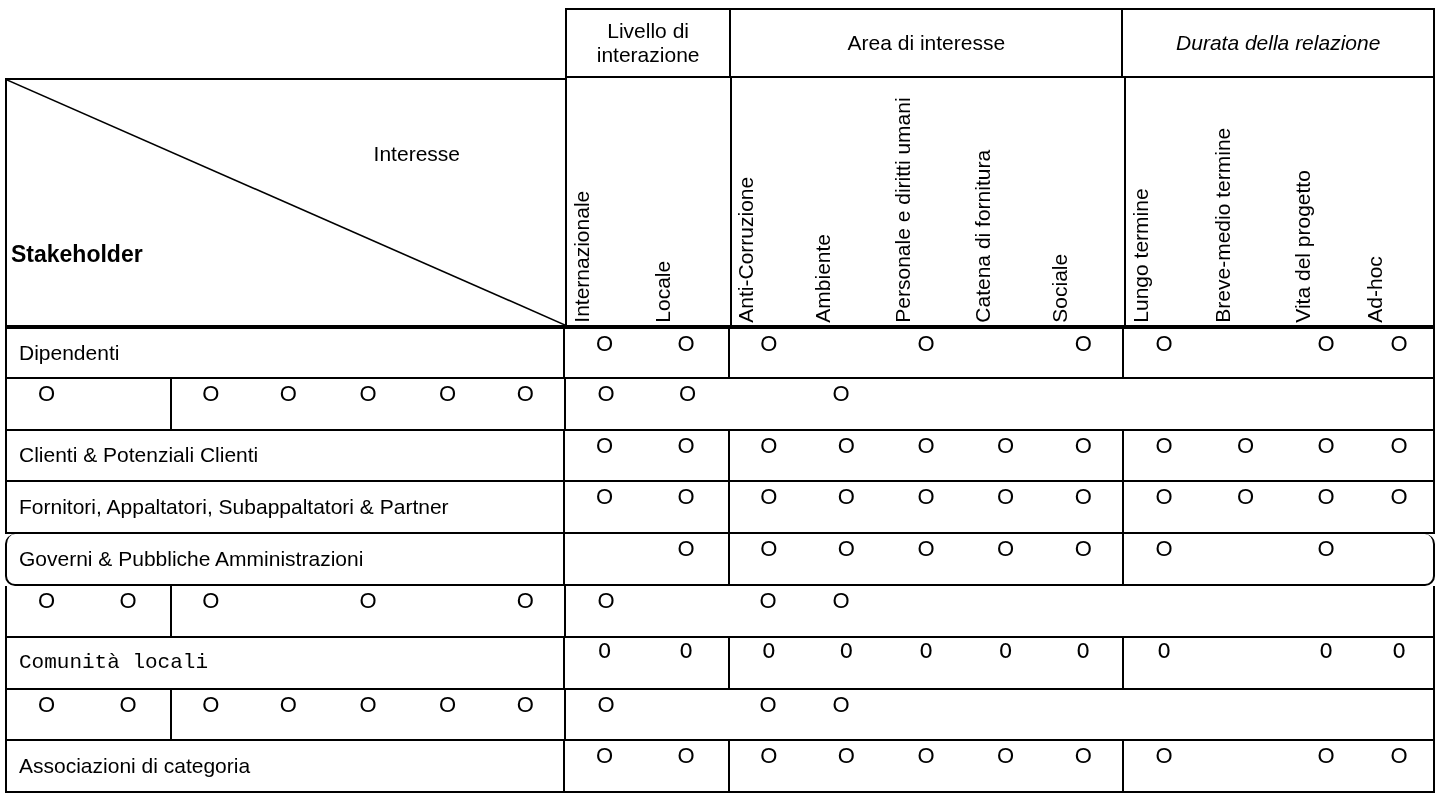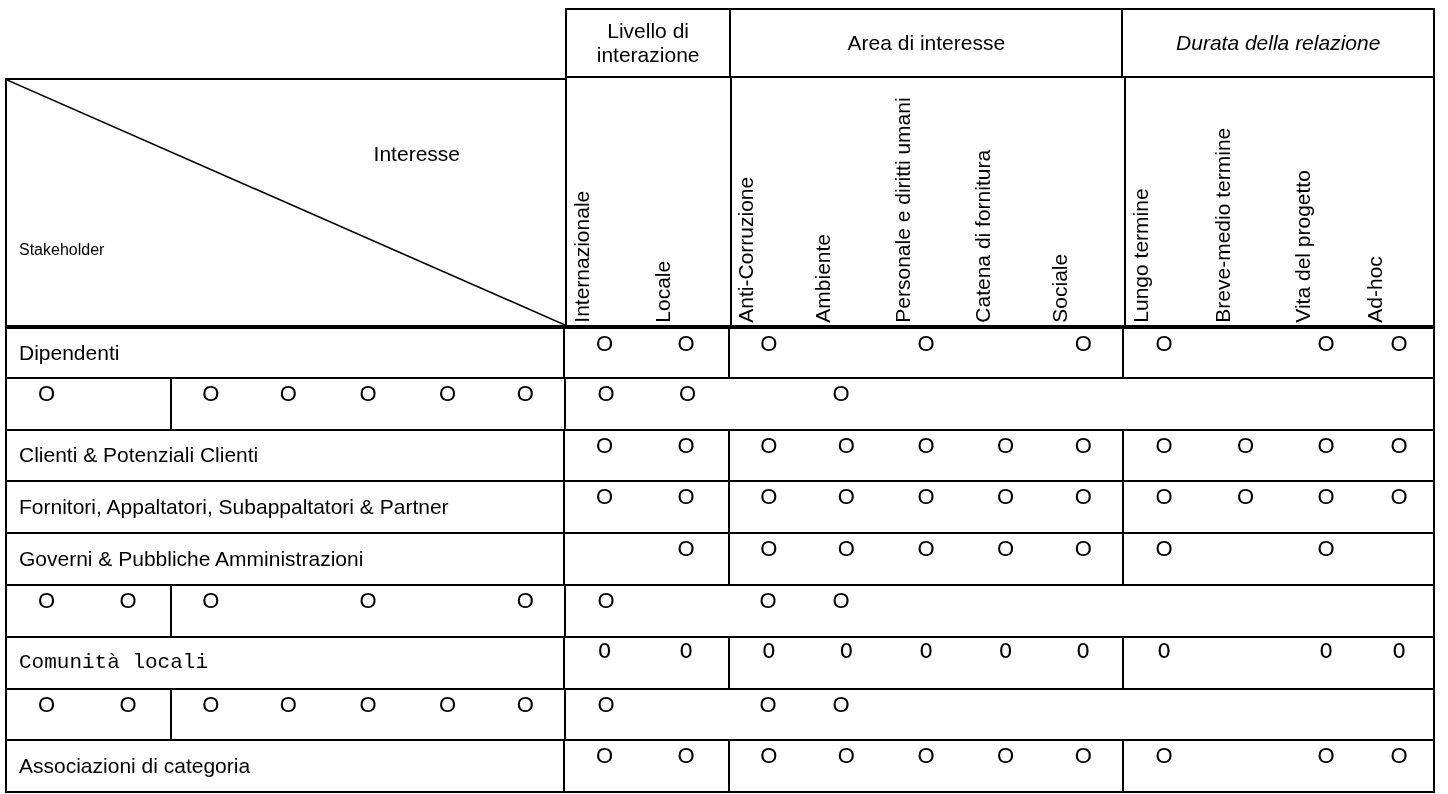--- a/index.html
+++ b/index.html
@@ -69,24 +69,25 @@
   }
   .corner-interesse {
     position: absolute;
     right: 105px;
     top: 62px;
     font-size: 21px;
     white-space: nowrap;
   }
   .corner-stakeholder {
     position: absolute;
-    left: 12px;
+    left: 4px;
     top: 161px;
-    font-size: 16px;
+    font-size: 23px;
     white-space: nowrap;
+    font-weight: bold;
   }
 
   
   .sub-band {
     position: absolute;
     left: 565px;
     top: 78px;
     width: 870px;
     height: 249px;
     display: flex;
@@ -396,21 +397,21 @@
             <span class="mark">O</span>
           </div>
           <div class="cell" style="width: 78px;">
             <span class="mark">O</span>
           </div>
           <div class="cell" style="width: 68px;">
             <span class="mark">O</span>
           </div>
         </div>
       </div>
-      <div class="row" style="top: 534.2px; height: 51.8px;">
+      <div class="row" style="top: 534.2px; height: 51.8px; border-radius: 10px;">
         <div class="rowlabel">Governi &amp; Pubbliche Amministrazioni</div>
         <div class="cellgroup c-interazione">
           <div class="cell" style="width: 80px;">
             <span class="mark off">O</span>
           </div>
           <div class="cell" style="width: 85px;">
             <span class="mark">O</span>
           </div>
         </div>
         <div class="cellgroup c-area">

